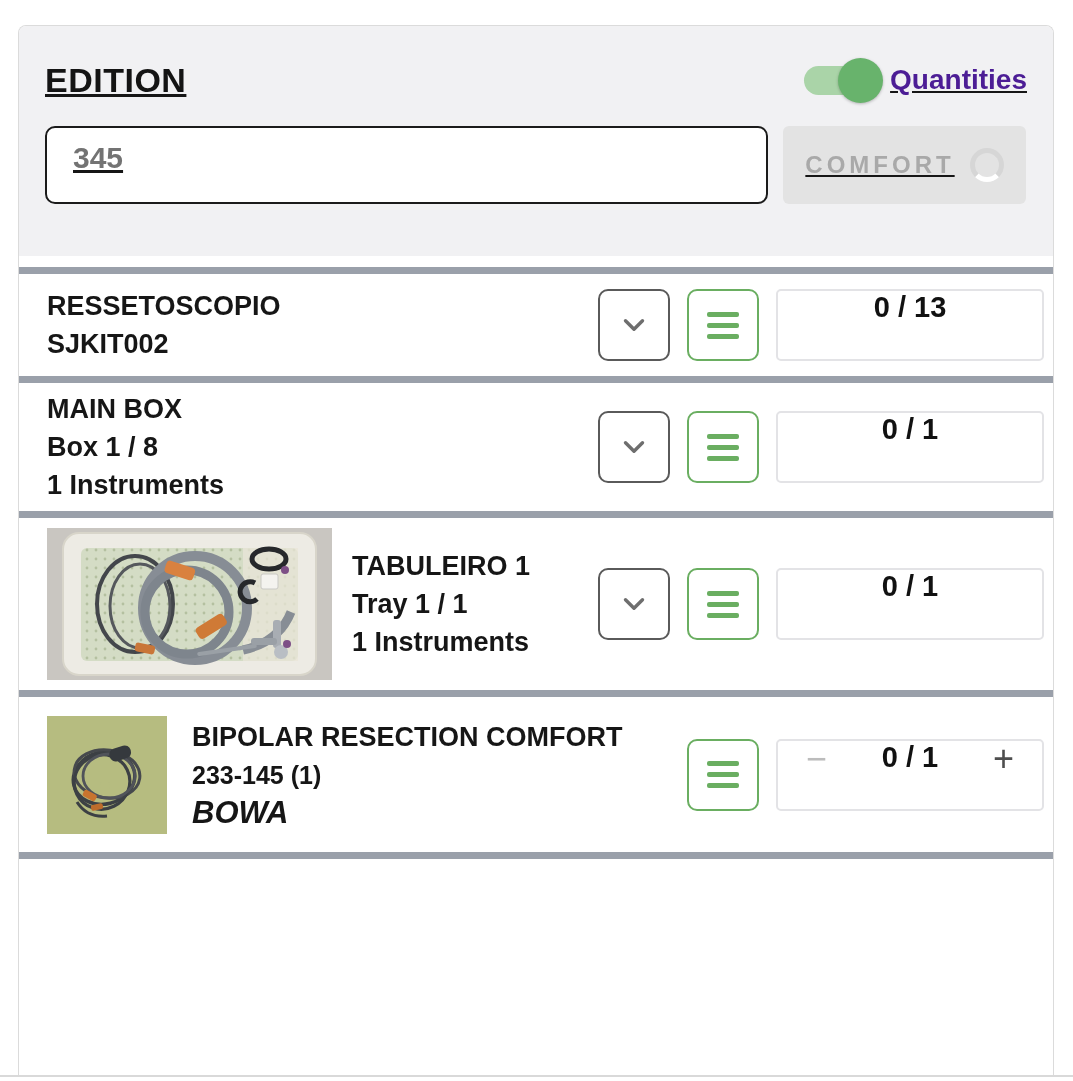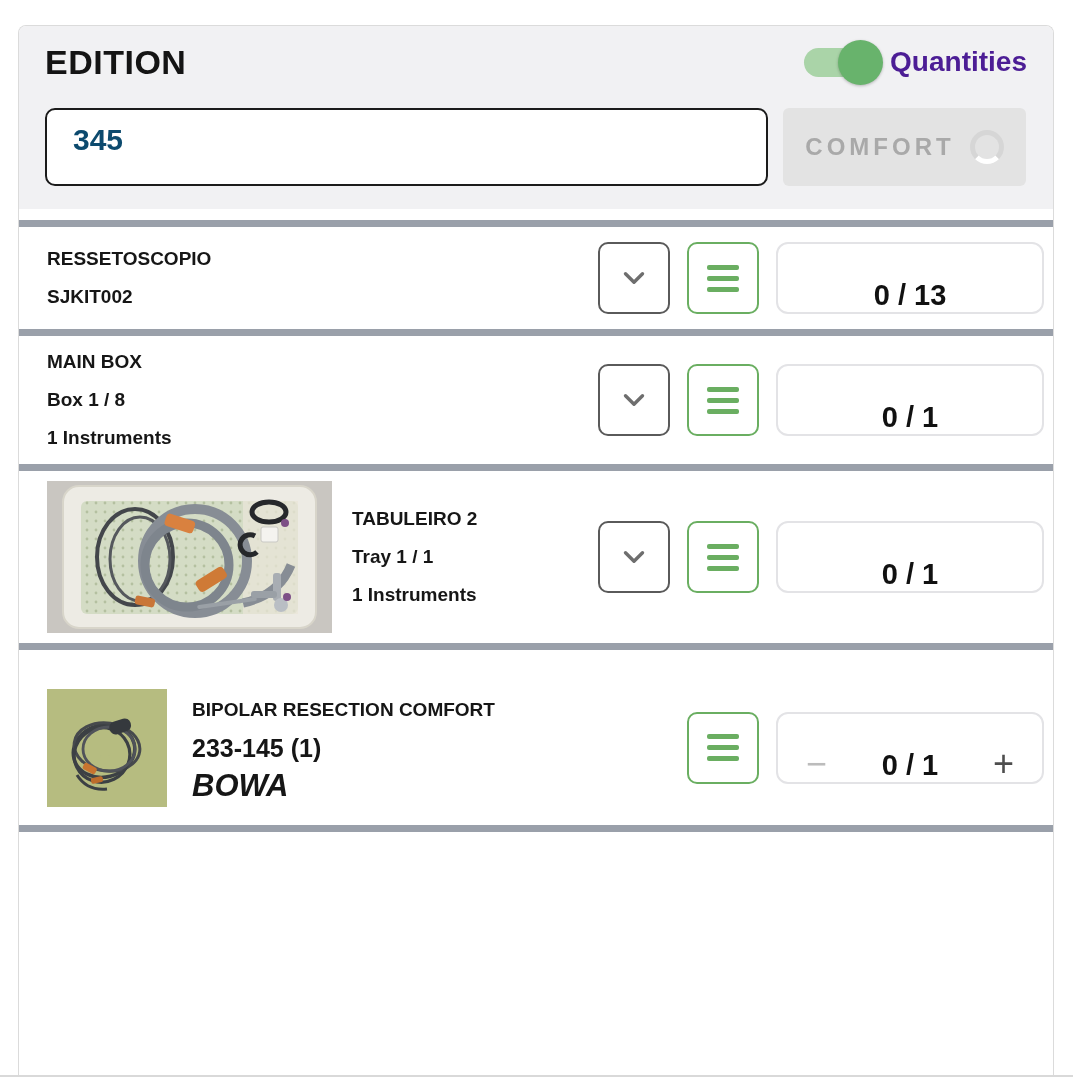--- a/index.html
+++ b/index.html
@@ -7,65 +7,65 @@
   .page { position:relative; width:1073px; height:1081px; background:#fff; }
 
   .card {
     position:absolute; left:18px; top:25px; width:1036px; height:1050px;
     background:#fff; border:1px solid #dbdbdb; border-bottom:none;
     border-radius:8px 8px 0 0; display:flex; flex-direction:column; overflow:hidden;
   }
   .bottom-line { position:absolute; left:0; top:1075px; width:1073px; height:2px; background:#d9d9d9; }
 
   
-  .header { background:#f1f1f3; padding:10px 26px 7px 26px; height:183px; flex:none; }
+  .header { background:#f1f1f3; padding:28px 26px 7px 26px; height:230px; flex:none;text-decoration:underline; }
   .title-row { display:flex; align-items:center; justify-content:space-between; height:52px; }
   .page-title { font-size:34px; font-weight:800; letter-spacing:.5px; color:#141414; }
   .toggle-group { display:flex; align-items:center; cursor:pointer; }
   .switch { position:relative; width:70px; height:45px; flex:none; }
   .switch .track { position:absolute; left:0; top:8px; width:70px; height:29px; border-radius:15px; background:#aad4a8; }
   .switch .thumb { position:absolute; right:-9px; top:0; width:45px; height:45px; border-radius:50%; background:#68b36c; box-shadow:0 1px 3px rgba(0,0,0,.25); }
   .toggle-label { font-size:28px; font-weight:700; color:#4c1d95; margin-left:16px; }
 
   .search-row { display:flex; gap:15px; margin-top:20px; }
   .search-input {
     width:723px; height:78px; flex:none; background:#fff; border:2px solid #1b1b1b; border-radius:10px;
-    font-family:"Liberation Sans",sans-serif; font-size:30px; font-weight:700; color:#0c4a6e; padding:0 24px 14px 26px; outline:none;
+    font-family:"Liberation Sans",sans-serif; font-size:30px; font-weight:700; color:#737373; padding:0 24px 14px 26px; outline:none;
   }
   .predict-btn {
     width:243px; height:78px; flex:none; border:none; border-radius:6px; background:#e3e3e3;
     display:flex; align-items:center; justify-content:center; gap:15px;
     font-family:"Liberation Sans",sans-serif; font-size:24px; font-weight:700; letter-spacing:4px; color:#a9a9a9; cursor:default;
   }
   .spinner { width:34px; height:34px; flex:none; border-radius:50%; border:5px solid #d6d6d6; border-bottom-color:#fff; animation:spin 1.2s linear infinite; }
   @keyframes spin { to { transform:rotate(360deg); } }
 
   
   .gap { height:11px; background:#fff; flex:none; }
   .divider { height:7px; background:#9aa0aa; flex:none; }
   .row { display:flex; align-items:center; background:#fff; padding-left:28px; padding-right:9px; flex:none; }
-  .row-kit { height:102px; } .row-box { height:128px; } .row-tray { height:172px; } .row-item { height:155px;margin-top:20px; }
+  .row-kit { height:102px; } .row-box { height:128px; } .row-tray { height:172px; } .row-item { height:155px; }
   .row-text { flex:1; min-width:0; }
-  .line { font-size:19px; font-weight:700; line-height:38px; color:#161616; white-space:nowrap; }
+  .line { font-size:27px; font-weight:700; line-height:38px; color:#161616; white-space:nowrap; }
   .line.sub2 { font-size:25px; }
   .line.brand { font-size:31px; font-style:italic; }
 
   .icon-btn {
     width:72px; height:72px; flex:none; background:#fff; border-radius:10px; cursor:pointer;
     display:flex; align-items:center; justify-content:center; margin-left:17px; padding:0;
   }
   .chevron-btn { border:2px solid #5a5a5a; margin-left:0; }
   .menu-btn { border:2px solid #6aae61; }
   .menu-icon { display:flex; flex-direction:column; gap:6px; }
   .menu-icon i { display:block; width:32px; height:5px; border-radius:2px; background:#6aae61; }
 
   .counter {
     width:268px; height:72px; flex:none; margin-left:17px; background:#fff;
-    border:2px solid #e3e3e6; border-radius:12px;
-    display:flex; align-items:flex-end; justify-content:center;
+    border:2px solid #e3e3e6; border-radius:5px;
+    display:flex; align-items:flex-start; justify-content:center;
     font-size:29px; font-weight:700; color:#111;
   }
   .counter.stepper { justify-content:space-between; padding:0 22px; }
   .step-btn { border:none; background:none; font-family:"Liberation Sans",sans-serif; font-size:36px; font-weight:400; cursor:pointer; line-height:1; padding:0 6px; }
   .step-minus { color:#bcbcbc; }
   .step-plus { color:#4e4e4e; }
 
   .thumb-img { flex:none; display:block; }
   .tray-photo { width:285px; height:152px; margin-right:20px; }
   .cable-photo { width:120px; height:118px; margin-right:25px; }
@@ -173,21 +173,21 @@
         <path d="M208 55 a10 10 0 1 0 2 16" fill="none" stroke="#26282b" stroke-width="5"></path>
         <rect x="214" y="46" width="17" height="15" rx="2" fill="#f4f3ef" stroke="#c9c9c4"></rect>
         <rect x="226" y="92" width="8" height="28" rx="3" fill="#a8adb3"></rect>
         <rect x="204" y="110" width="26" height="7" rx="3" fill="#9aa0a6"></rect>
         <circle cx="234" cy="124" r="7" fill="#b9bec4"></circle>
         <circle cx="238" cy="42" r="4" fill="#7d4f86"></circle>
         <circle cx="240" cy="116" r="4" fill="#7d4f86"></circle>
         <rect x="150" y="120" width="60" height="4" rx="2" fill="#9aa0a6" transform="rotate(-8 180 122)"></rect>
       </svg>
       <div class="row-text">
-        <div class="line">TABULEIRO 2</div>
+        <div class="line">TABULEIRO 1</div>
         <div class="line">Tray 1 / 1</div>
         <div class="line">1 Instruments</div>
       </div>
       <button class="icon-btn chevron-btn">
         <svg width="34" height="34" viewBox="0 0 24 24">
           <path d="M6 9l6 6 6-6" fill="none" stroke="#6e6e6e" stroke-width="2.4" stroke-linecap="round" stroke-linejoin="round"></path>
         </svg>
       </button>
       <button class="icon-btn menu-btn">
         <span class="menu-icon">

